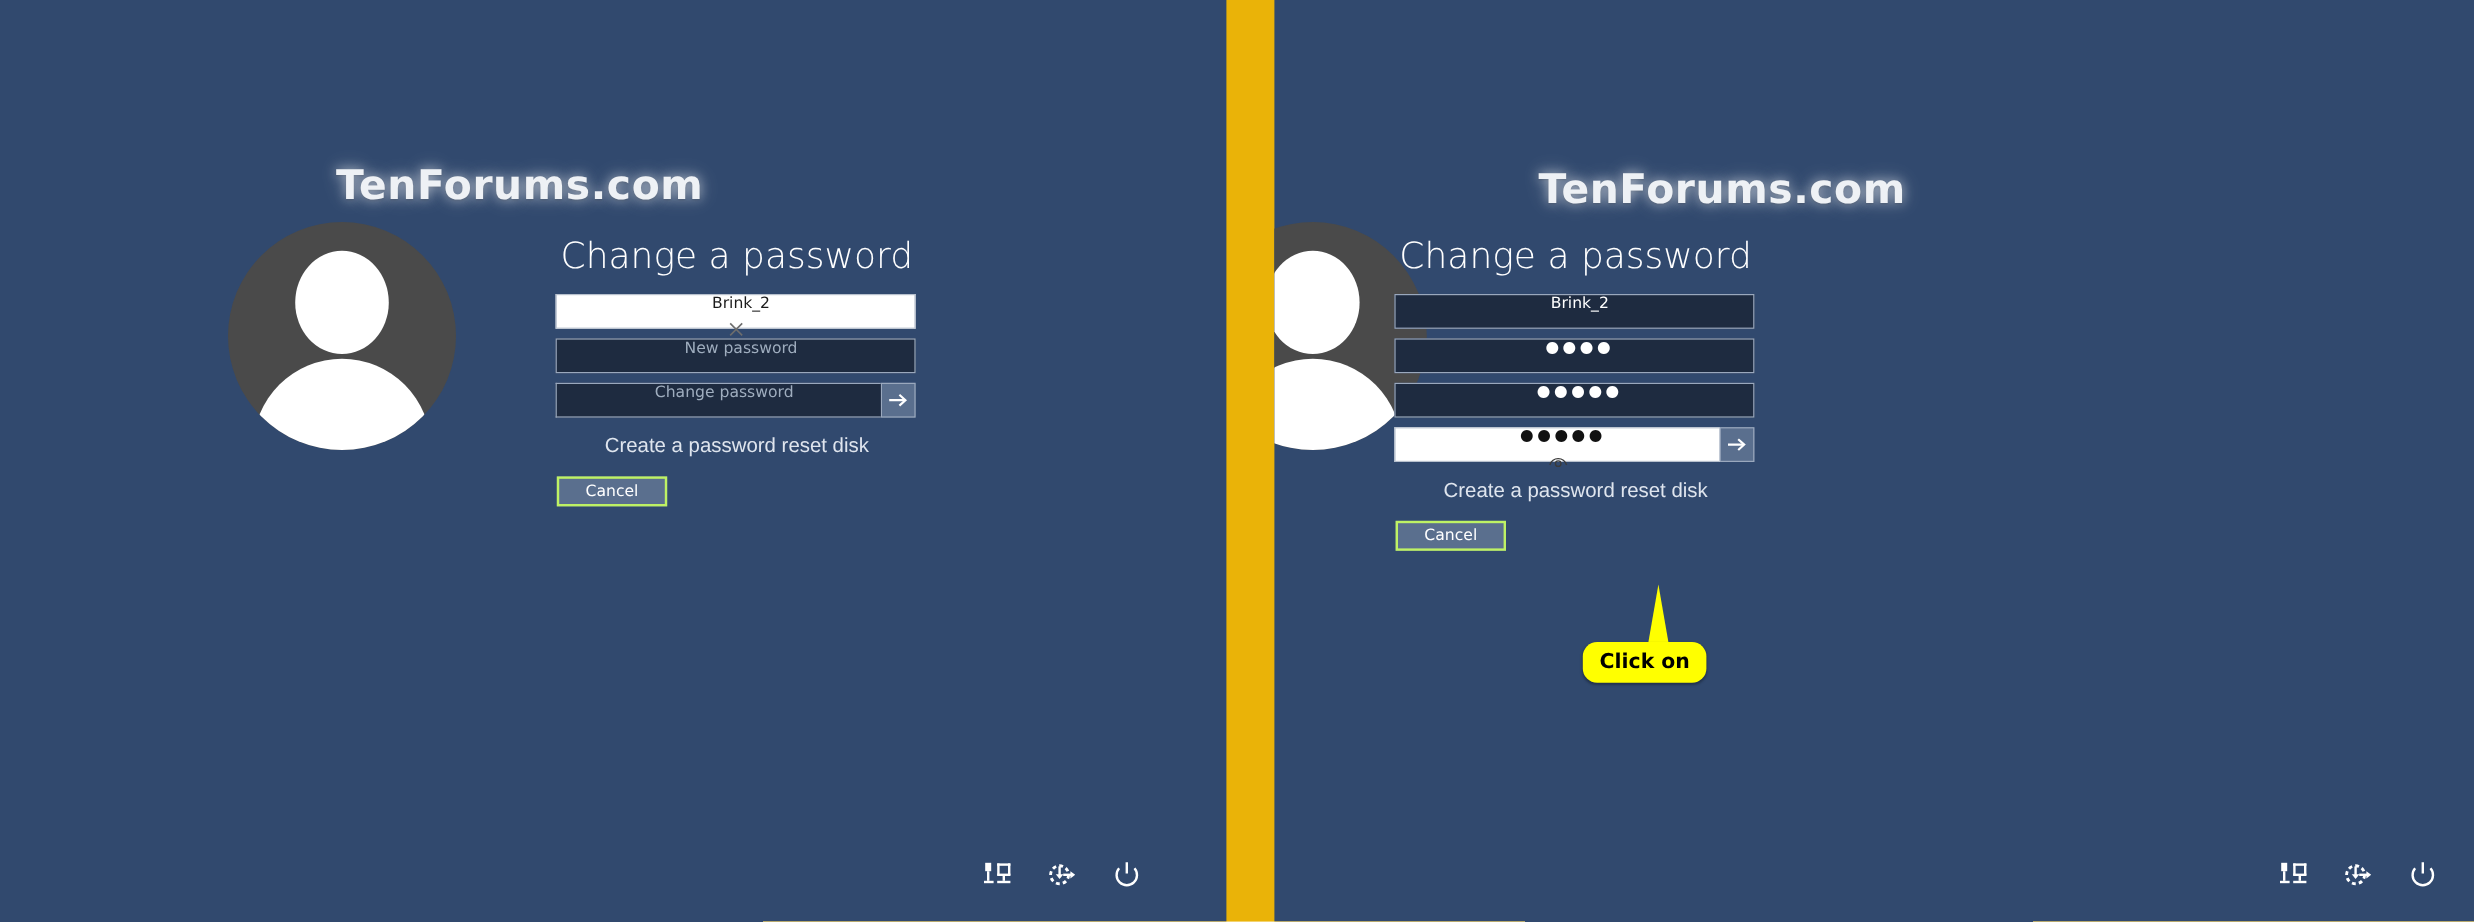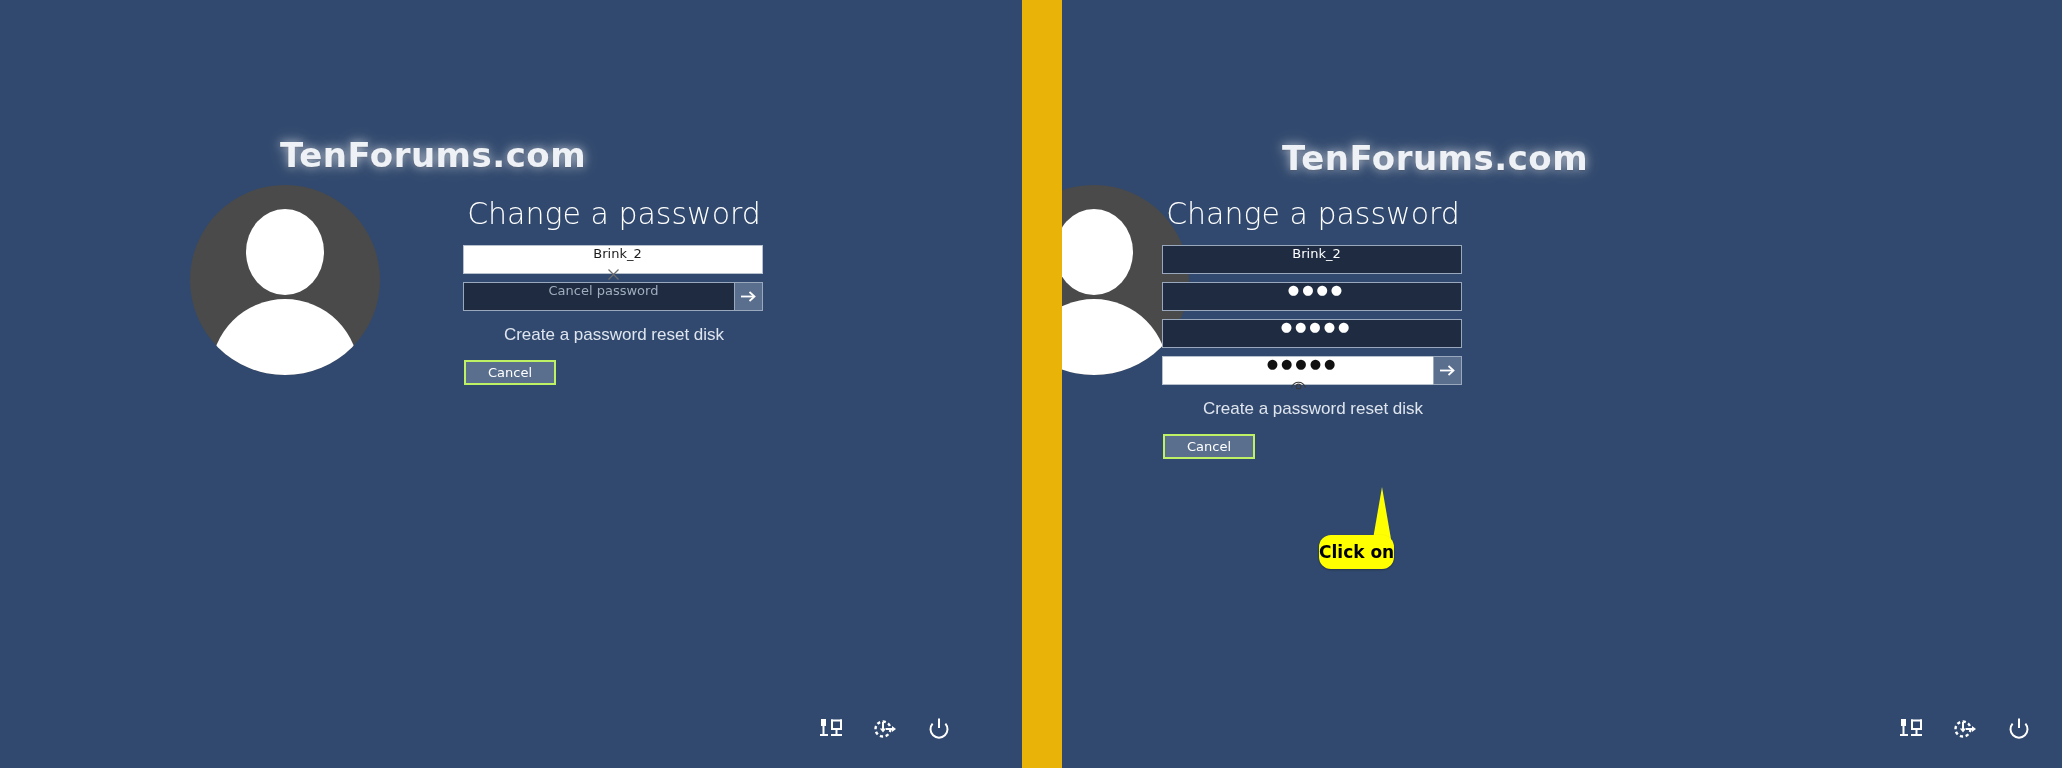--- a/index.html
+++ b/index.html
@@ -117,21 +117,21 @@
   
   .tray{position:absolute;bottom:26px;display:flex;align-items:center;gap:28px;}
   .tray .tico{width:26px;height:26px;display:flex;align-items:center;justify-content:center;cursor:pointer;}
   .tray svg{display:block;}
 
   
   .callout{
     position:absolute;
     background:#ffff00;
     border-radius:12px;
-    padding:7px 0;
+    padding:7px 14px;
     font-weight:bold;font-size:17px;color:#000000;
     font-family:"DejaVu Sans", sans-serif;
     white-space:nowrap;
     box-shadow:0 1px 2px rgba(0,0,0,.3);
   }
   .callout-tail{
     position:absolute;
     width:0;height:0;
     border-left:9px solid transparent;
     border-right:9px solid transparent;
@@ -159,24 +159,27 @@
         <span class="val">Brink_2</span>
         <span class="clear-x">
           <svg width="13" height="13" viewBox="0 0 13 13">
               <line x1="1.5" y1="1.5" x2="11.5" y2="11.5" stroke="#6d6d6d" stroke-width="1.3"></line>
               <line x1="11.5" y1="1.5" x2="1.5" y2="11.5" stroke="#6d6d6d" stroke-width="1.3"></line>
             </svg>
         </span>
       </div>
 
 
+      <div class="field">
+        <span class="ph">New password</span>
+      </div>
 
       <div class="submit-row">
         <div class="field">
-          <span class="ph">Cancel password</span>
+          <span class="ph">Change password</span>
         </div>
         <div class="go-btn">
           <span>
             <svg width="17" height="13" viewBox="0 0 17 13">
                 <line x1="1" y1="6.5" x2="14" y2="6.5" stroke="#fff" stroke-width="1.8"></line>
                 <polyline points="9.5,2 14.5,6.5 9.5,11" fill="none" stroke="#fff" stroke-width="1.8"></polyline>
               </svg>
           </span>
         </div>
       </div>

